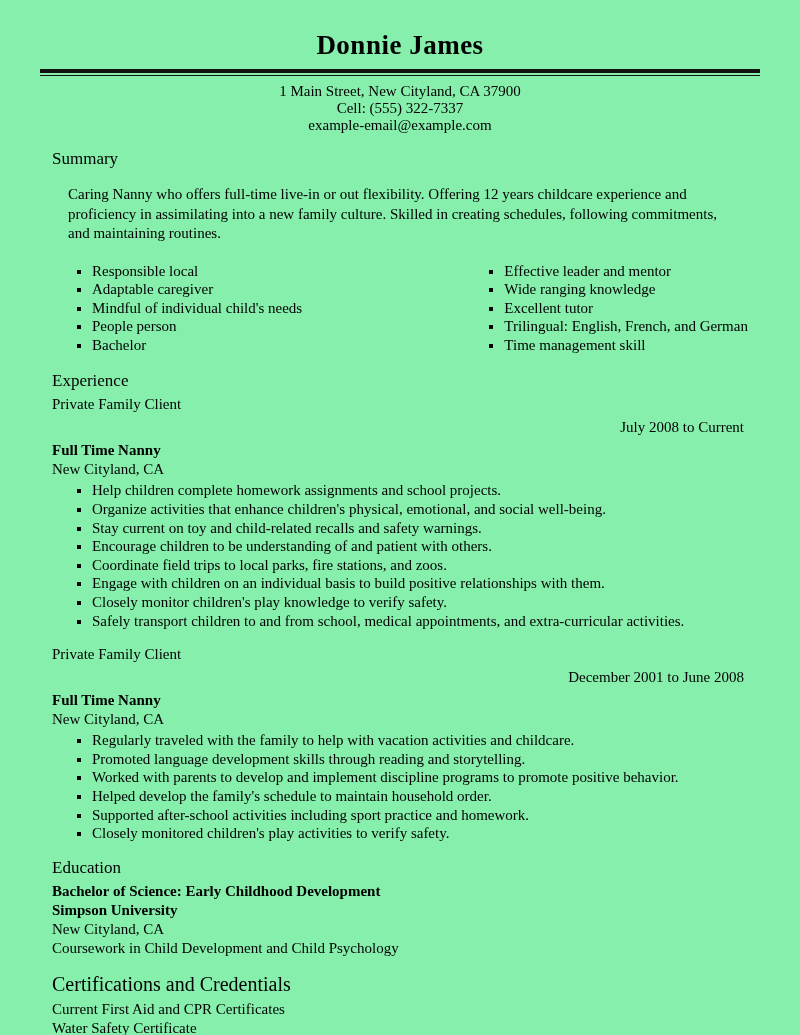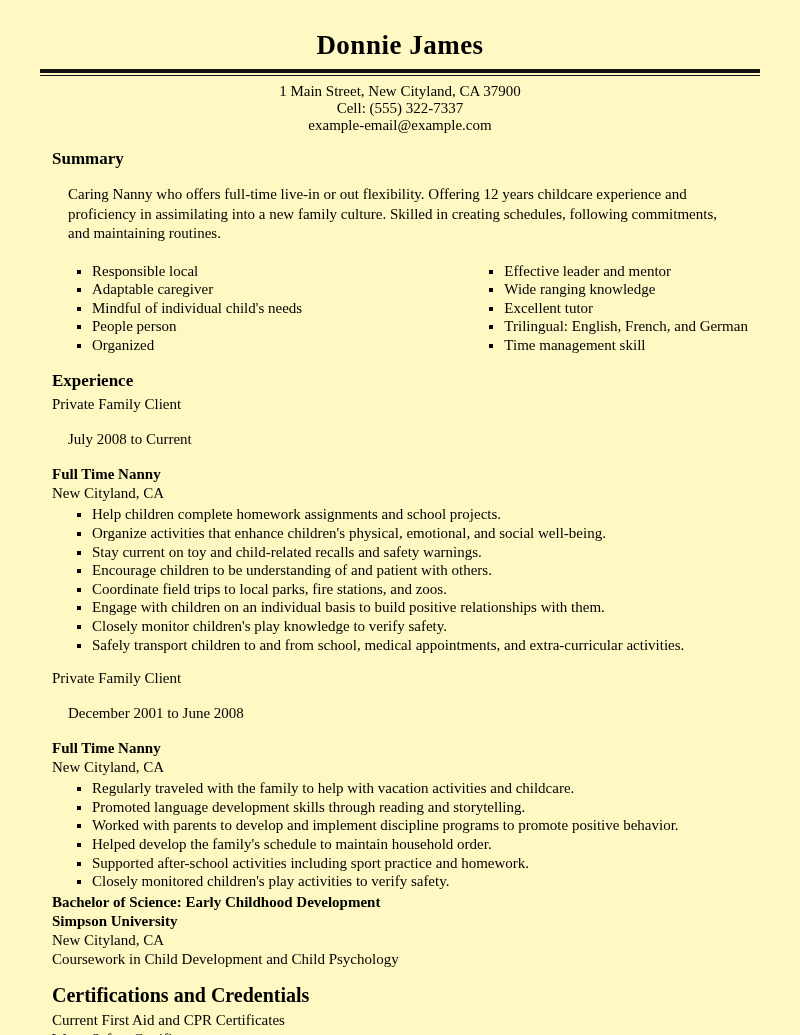--- a/index.html
+++ b/index.html
@@ -4,57 +4,57 @@
 <style>
   html, body { margin: 0; padding: 0; background: #ffffff; }
   .page {
     width: 800px;
     height: 1035px;
     box-sizing: border-box;
     padding: 30px 52px 20px 52px;
     font-family: "Liberation Serif", "DejaVu Serif", serif;
     font-size: 15px;
     color: #000000;
-    background: #fef9c3;
+    background: #86efac;
     overflow: hidden;
   }
   .name {
     text-align: center;
     font-size: 27px;
     font-weight: bold;
     margin: 0 0 8px 0;
     letter-spacing: 0.5px;
   }
   .double-rule {
     height: 2px;
     border-top: 4px solid #111111;
     border-bottom: 1px solid #111111;
     margin: 0 -12px 7px -12px;
   }
   .contact { text-align: center; line-height: 17px; }
   .contact div { margin: 0; }
   h2.section-heading {
     font-size: 17px;
-    font-weight: bold;
+    font-weight: normal;
     margin: 15px 0 4px 0;
   }
   p.body-text { margin: 16px; line-height: 19.5px; }
   ul.bullets {
     margin: 2px 0 2px 0;
     padding-left: 40px;
     list-style-type: square;
   }
   ul.bullets li { line-height: 18.6px; }
   .hl-cols { display: flex; }
   .hl-col-left { flex: 0 0 53.5%; }
   .hl-col-right { flex: 1 1 auto; }
   .job { margin-top: 2px; }
   .job + .job { margin-top: 15px; }
   .job-employer { margin: 4px 0 0 0; line-height: 19px; }
-  .job-dates { text-align: left; margin: 16px; line-height: 19px; }
+  .job-dates { text-align: right; margin: 4px; line-height: 19px; }
   .job-title { font-weight: bold; margin: 0; line-height: 19px; }
   .job-location { margin: 0 0 1px 0; line-height: 19px; }
   .edu-line { margin: 0; line-height: 19px; }
   .bold { font-weight: bold; }
   .cert-list { margin: 0; line-height: 19px; }
   .cert-list div { line-height: 19px; }
   h2.big-heading { font-size: 20px; }
 </style>
 </head>
 <body>
@@ -76,21 +76,21 @@
     <p class="body-text">Caring Nanny who offers full-time live-in or out flexibility. Offering 12 years childcare experience and proficiency in assimilating into a new family culture. Skilled in creating schedules, following commitments, and maintaining routines.</p>
   </div>
 
   <div>
     <div class="hl-cols">
       <ul class="bullets hl-col-left">
           <li>Responsible local</li>
           <li>Adaptable caregiver</li>
           <li>Mindful of individual child's needs</li>
           <li>People person</li>
-          <li>Organized</li>
+          <li>Bachelor</li>
         </ul>
       <ul class="bullets hl-col-right">
           <li>Effective leader and mentor</li>
           <li>Wide ranging knowledge</li>
           <li>Excellent tutor</li>
           <li>Trilingual: English, French, and German</li>
           <li>Time management skill</li>
         </ul>
     </div>
   </div>
@@ -125,20 +125,21 @@
           <li>Promoted language development skills through reading and storytelling.</li>
           <li>Worked with parents to develop and implement discipline programs to promote positive behavior.</li>
           <li>Helped develop the family's schedule to maintain household order.</li>
           <li>Supported after-school activities including sport practice and homework.</li>
           <li>Closely monitored children's play activities to verify safety.</li>
         </ul>
     </div>
   </div>
 
   <div>
+    <h2 class="section-heading">Education</h2>
     <div class="edu-line bold">Bachelor of Science: Early Childhood Development</div>
     <div class="edu-line bold">Simpson University</div>
     <div class="edu-line">New Cityland, CA</div>
     <div class="edu-line">Coursework in Child Development and Child Psychology</div>
   </div>
 
   <div>
     <h2 class="section-heading big-heading">Certifications and Credentials</h2>
     <div class="cert-list">
         <div>Current First Aid and CPR Certificates</div>

